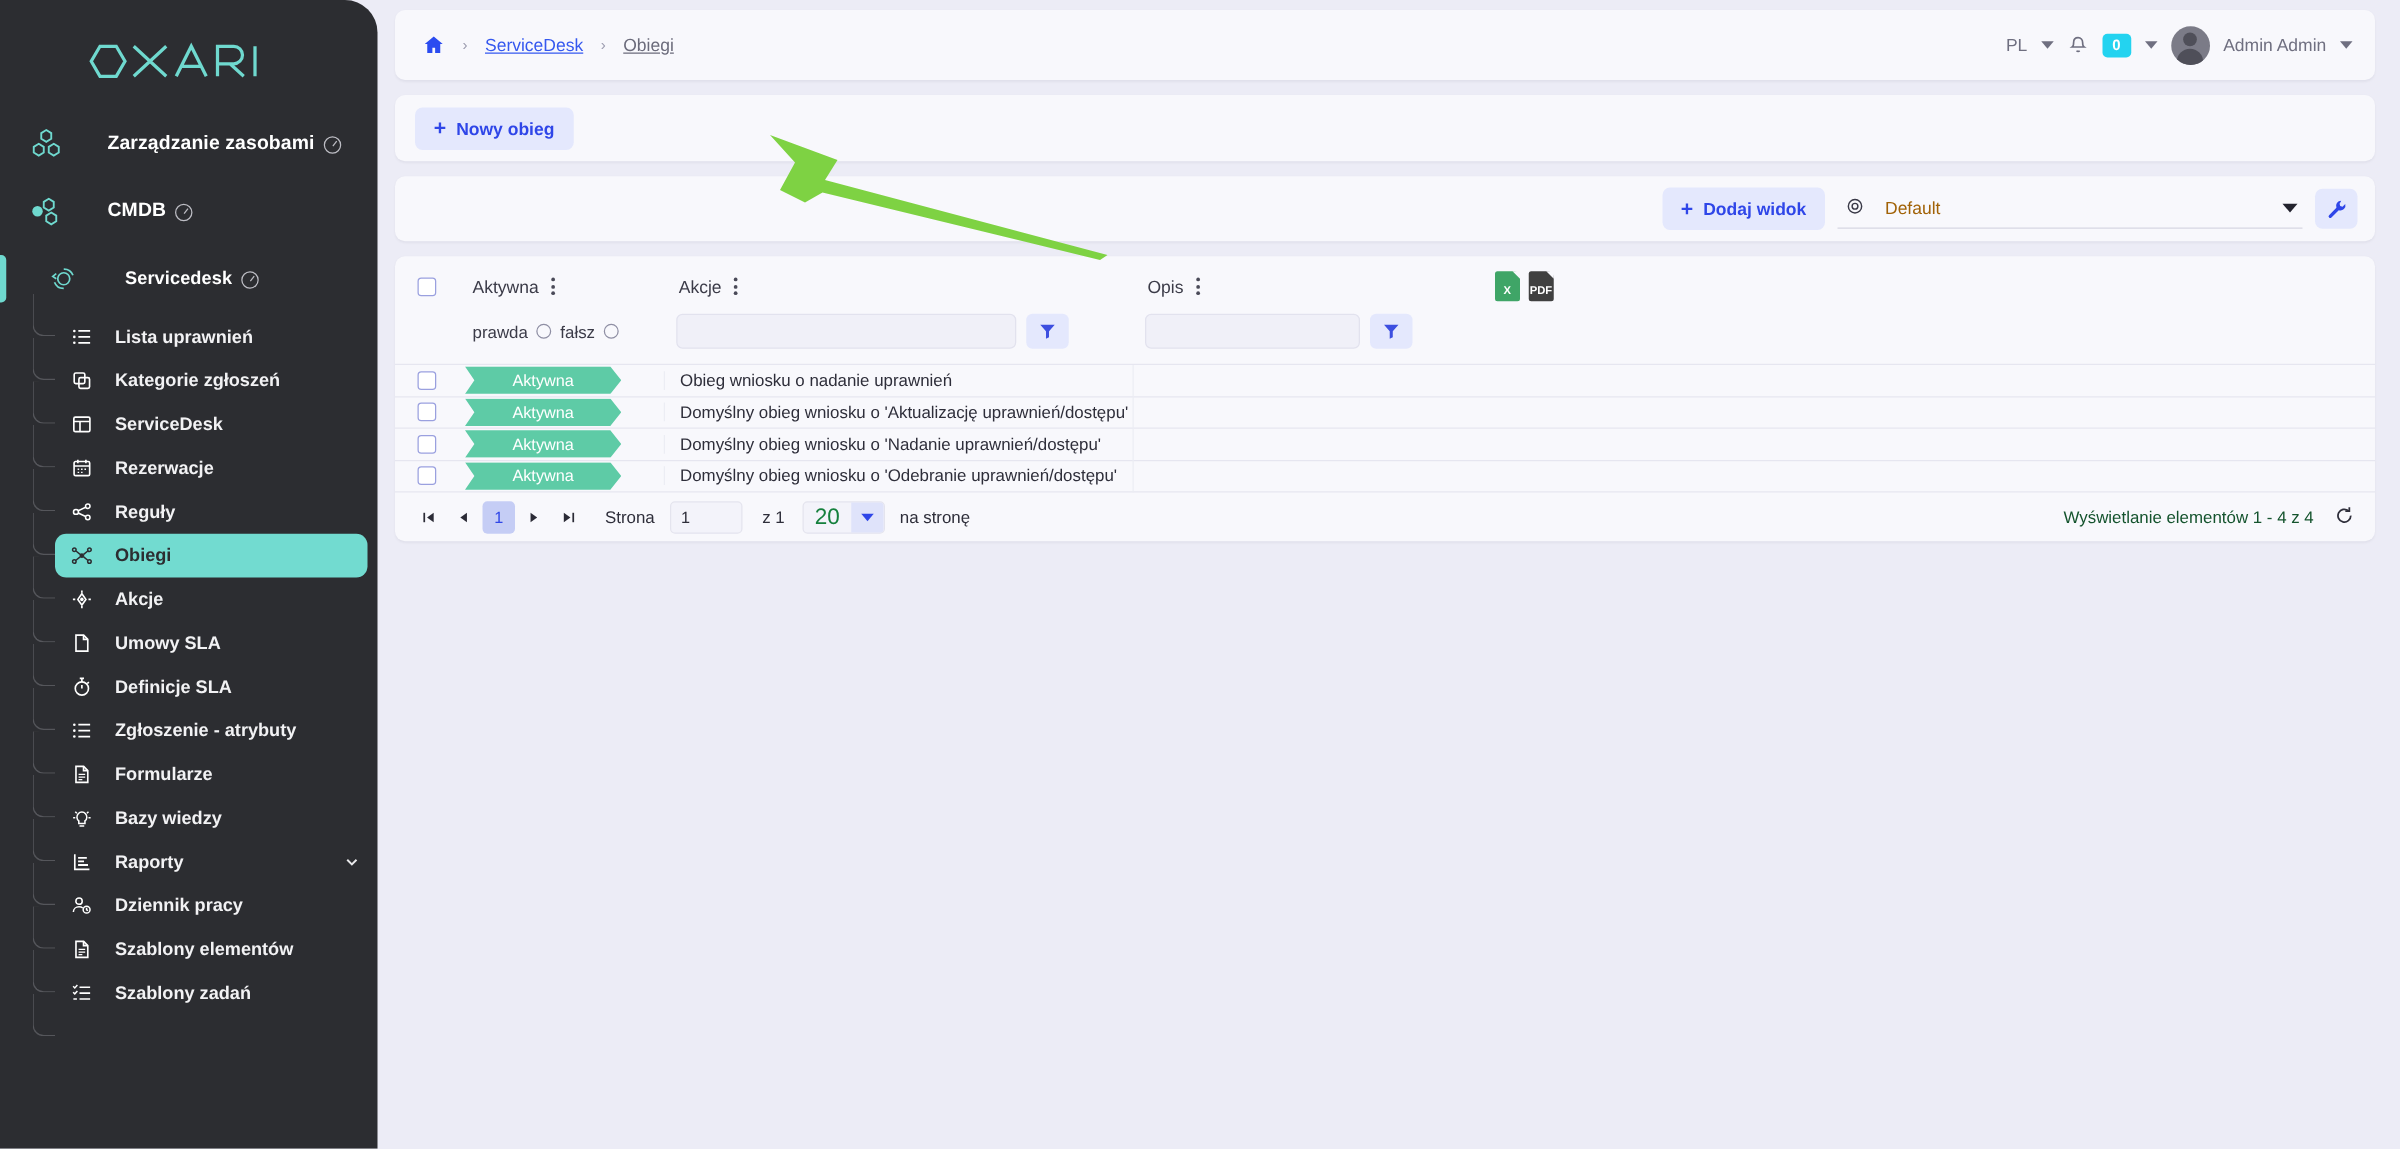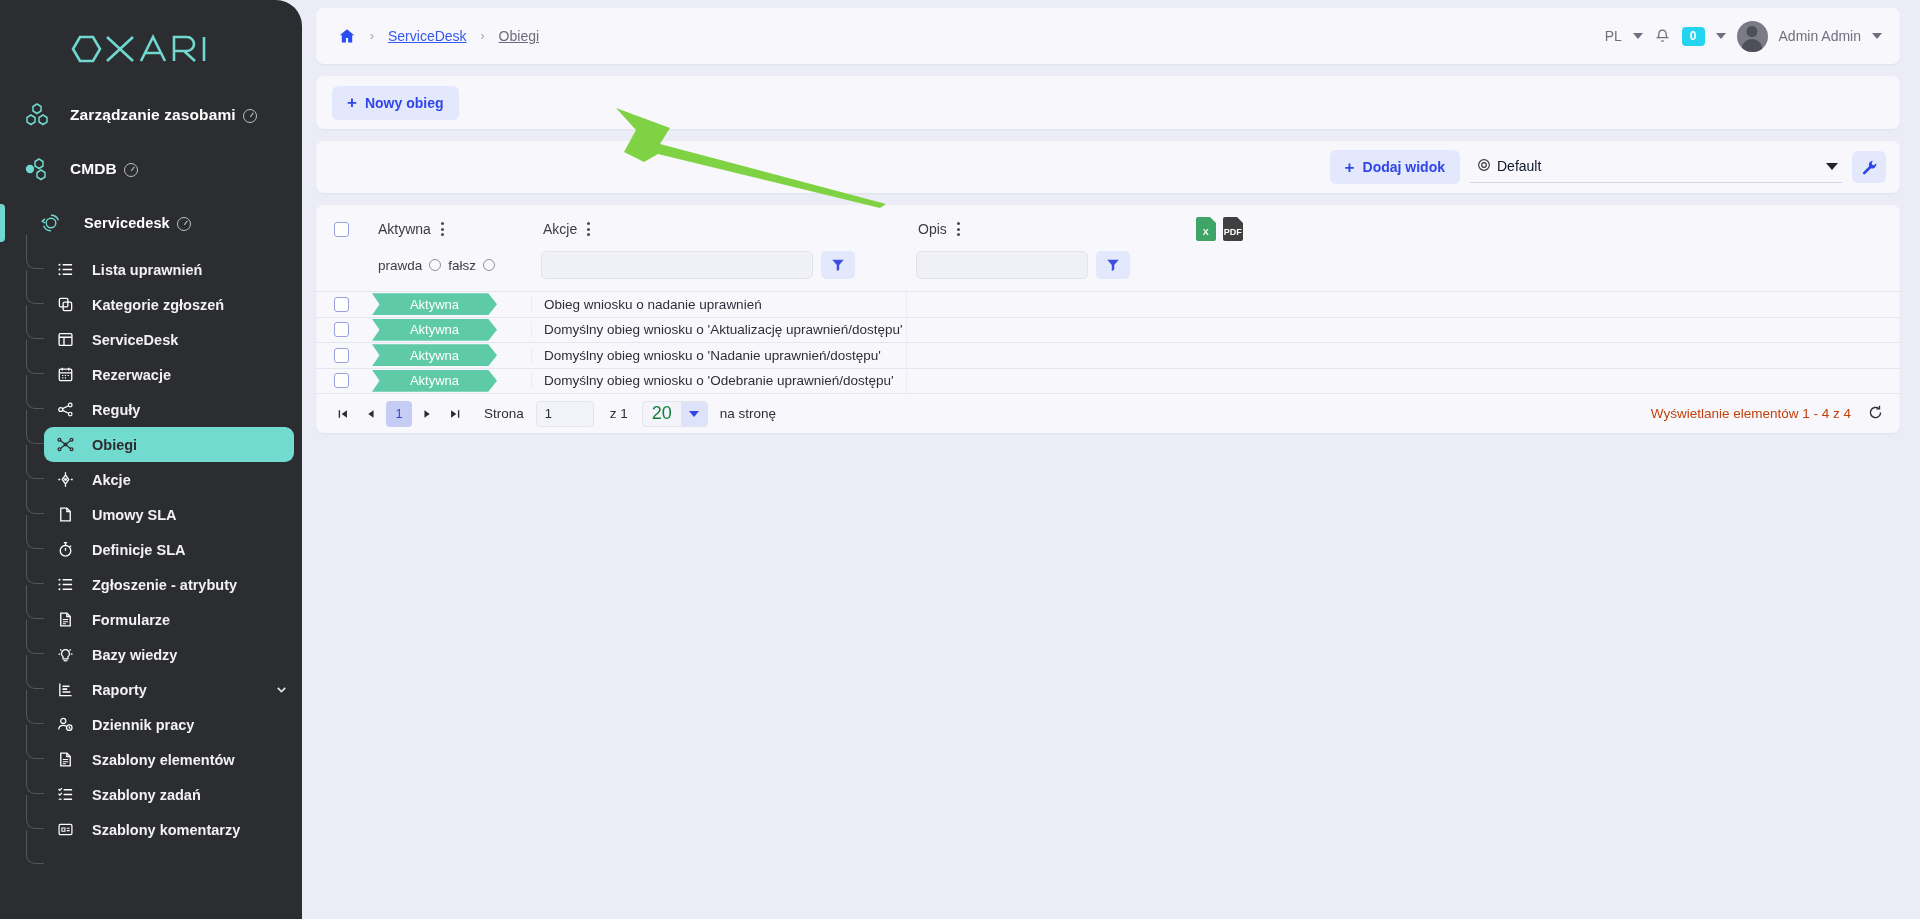--- a/index.html
+++ b/index.html
@@ -19,21 +19,21 @@
     position: relative;
     overflow: hidden;
   }
   .sb-scroll { position:absolute; inset:0; overflow:hidden; }
   .logo {
     height: 86px; display:flex; align-items:center; justify-content:center;
     padding-top: 12px;
   }
   .logo svg { display:block; }
   .sb-group {
-    display:flex; align-items:center; gap:16px;
+    display:flex; align-items:center; gap:32px;
     height: 50px; padding: 0 18px 0 20px; position:relative;
     margin-top: 4px;
   }
   .sb-group .ic { width: 34px; height: 34px; flex:0 0 34px; display:flex; align-items:center; justify-content:center; color:#6fd9cf;}
   .sb-group .lbl { color:#ffffff; font-size:15.5px; font-weight:700; letter-spacing:.1px; display:flex; align-items:center; gap:7px;}
   .sb-group.l2 { padding-left: 34px; }
   .sb-group.l2 .lbl { font-size: 14.5px; }
   .clock-badge {
     display:inline-block; width:14px; height:14px; border-radius:50%;
     border:1.3px solid #bdbdc4; position:relative; top:1px;
@@ -90,23 +90,23 @@
   .btn-primary-soft {
     background:#e4e8fd; color:#2f46e8; border:none; border-radius:6px;
     font-size:14px; font-weight:600; padding: 9px 15px; display:flex; align-items:center; gap:8px;
     font-family:"Liberation Sans", sans-serif; cursor:pointer;
   }
   .btn-primary-soft .plus { font-size:17px; font-weight:700; line-height:13px; }
 
   .viewbar { margin-top: 12px; height: 52px; display:flex; align-items:center; padding: 0 14px; }
   .viewbar .right { margin-left:auto; display:flex; align-items:center; gap:10px; }
   .select-view {
-    width: 372px; display:flex; align-items:center; gap:5px;
+    width: 372px; display:flex; align-items:center; gap:16px;
     border-bottom:1px solid #d6d6e2; padding: 5px 4px 6px 6px;
-    font-size:14px; color:#0f172a;
+    font-size:14px; color:#a16207;
   }
   .select-view .sel-caret { margin-left:auto; width:0;height:0;border-left:6px solid transparent;border-right:6px solid transparent;border-top:7px solid #23232e;}
   .wrench-btn { background:#e4e8fd; border-radius:6px; width:34px;height:32px; display:flex;align-items:center;justify-content:center; color:#2f46e8; }
 
   
   .tablecard { margin-top: 12px; background:#f8f8fc; border-radius:8px; box-shadow:0 1px 2px rgba(18,18,40,.05); overflow:hidden; }
   .thead { display:flex; align-items:center; height:40px; padding: 8px 0 0 0; }
   .col-check { width: 50px; flex:0 0 50px; display:flex; align-items:center; justify-content:center; }
   .col-aktywna { width: 165px; flex:0 0 165px; }
   .col-nazwa { width: 375px; flex:0 0 375px; }
@@ -142,21 +142,21 @@
   .tfoot { display:flex; align-items:center; height:40px; border-top:1px solid #e6e6f0; padding: 0 16px 0 14px; }
   .pg { display:flex; align-items:center; gap:2px; }
   .pgbtn { width:26px;height:26px;display:flex;align-items:center;justify-content:center;color:#2b2b36;font-size:11px;}
   .pgnum { width:26px;height:26px;display:flex;align-items:center;justify-content:center;background:#c5cdf5;color:#2f46e8;font-size:13px;border-radius:4px;}
   .foot-lbl { font-size:13.5px; color:#2e2e3a; margin-left:16px; }
   .pg-input { width:58px;height:26px;background:#f3f3fa;border:1px solid #e4e4ee;border-radius:4px;font-size:13px;color:#2e2e3a;display:flex;align-items:center;padding-left:8px;margin-left:12px;}
   .pg-sel { display:flex;align-items:center;margin-left:14px;height:26px;border:1px solid #e4e4ee;border-radius:4px;overflow:hidden;background:#f3f3fa;}
   .pg-sel .v { font-size:18px;color:#15803d;padding:0 9px;}
   .pg-sel .c { width:26px;height:26px;background:#dfe3fa;display:flex;align-items:center;justify-content:center;}
   .pg-sel .c i { width:0;height:0;border-left:5px solid transparent;border-right:5px solid transparent;border-top:6px solid #2f46e8;display:block;}
-  .foot-right { margin-left:auto; display:flex; align-items:center; gap:16px; font-size:13.5px; color:#c2410c; }
+  .foot-right { margin-left:auto; display:flex; align-items:center; gap:16px; font-size:13.5px; color:#14532d; }
 
   
   .arrow-anno { position:absolute; left:312px; top:100px; pointer-events:none; }
 </style>
 </head>
 <body>
 
 <div class="app">
 
   <aside class="sidebar">
@@ -412,30 +412,20 @@
               <svg width="17" height="17" viewBox="0 0 18 18" stroke="currentColor" stroke-width="1.4" fill="none">
                 <path d="M7 4h9M7 9h9M7 14h9"></path>
                 <path d="M1.6 3.2l1.4 1.4 2.2-2.4" stroke-width="1.3"></path>
                 <path d="M1.6 8.2l1.4 1.4 2.2-2.4" stroke-width="1.3"></path>
                 <path d="M1.8 14h3" stroke-width="1.3"></path>
               </svg>
             </span>
           <span class="lbl">Szablony zadań</span>
         </div>
 
-        <div class="sb-item">
-          <span class="tree-line"></span>
-          <span class="ic">
-              <svg width="17" height="17" viewBox="0 0 18 18" stroke="currentColor" stroke-width="1.3" fill="none">
-                <rect x="2.2" y="3.6" width="13.6" height="10.8" rx="1.3"></rect>
-                <path d="M5.2 7.4h3.2v3.4H5.2zM10.2 7.6h3.2M10.2 10.2h3.2" stroke-width="1.1"></path>
-              </svg>
-            </span>
-          <span class="lbl">Szablony komentarzy</span>
-        </div>
 
         <div class="sb-item">
           <span class="tree-line"></span>
 
         </div>
 
       </div>
     </div>
   </aside>
 

